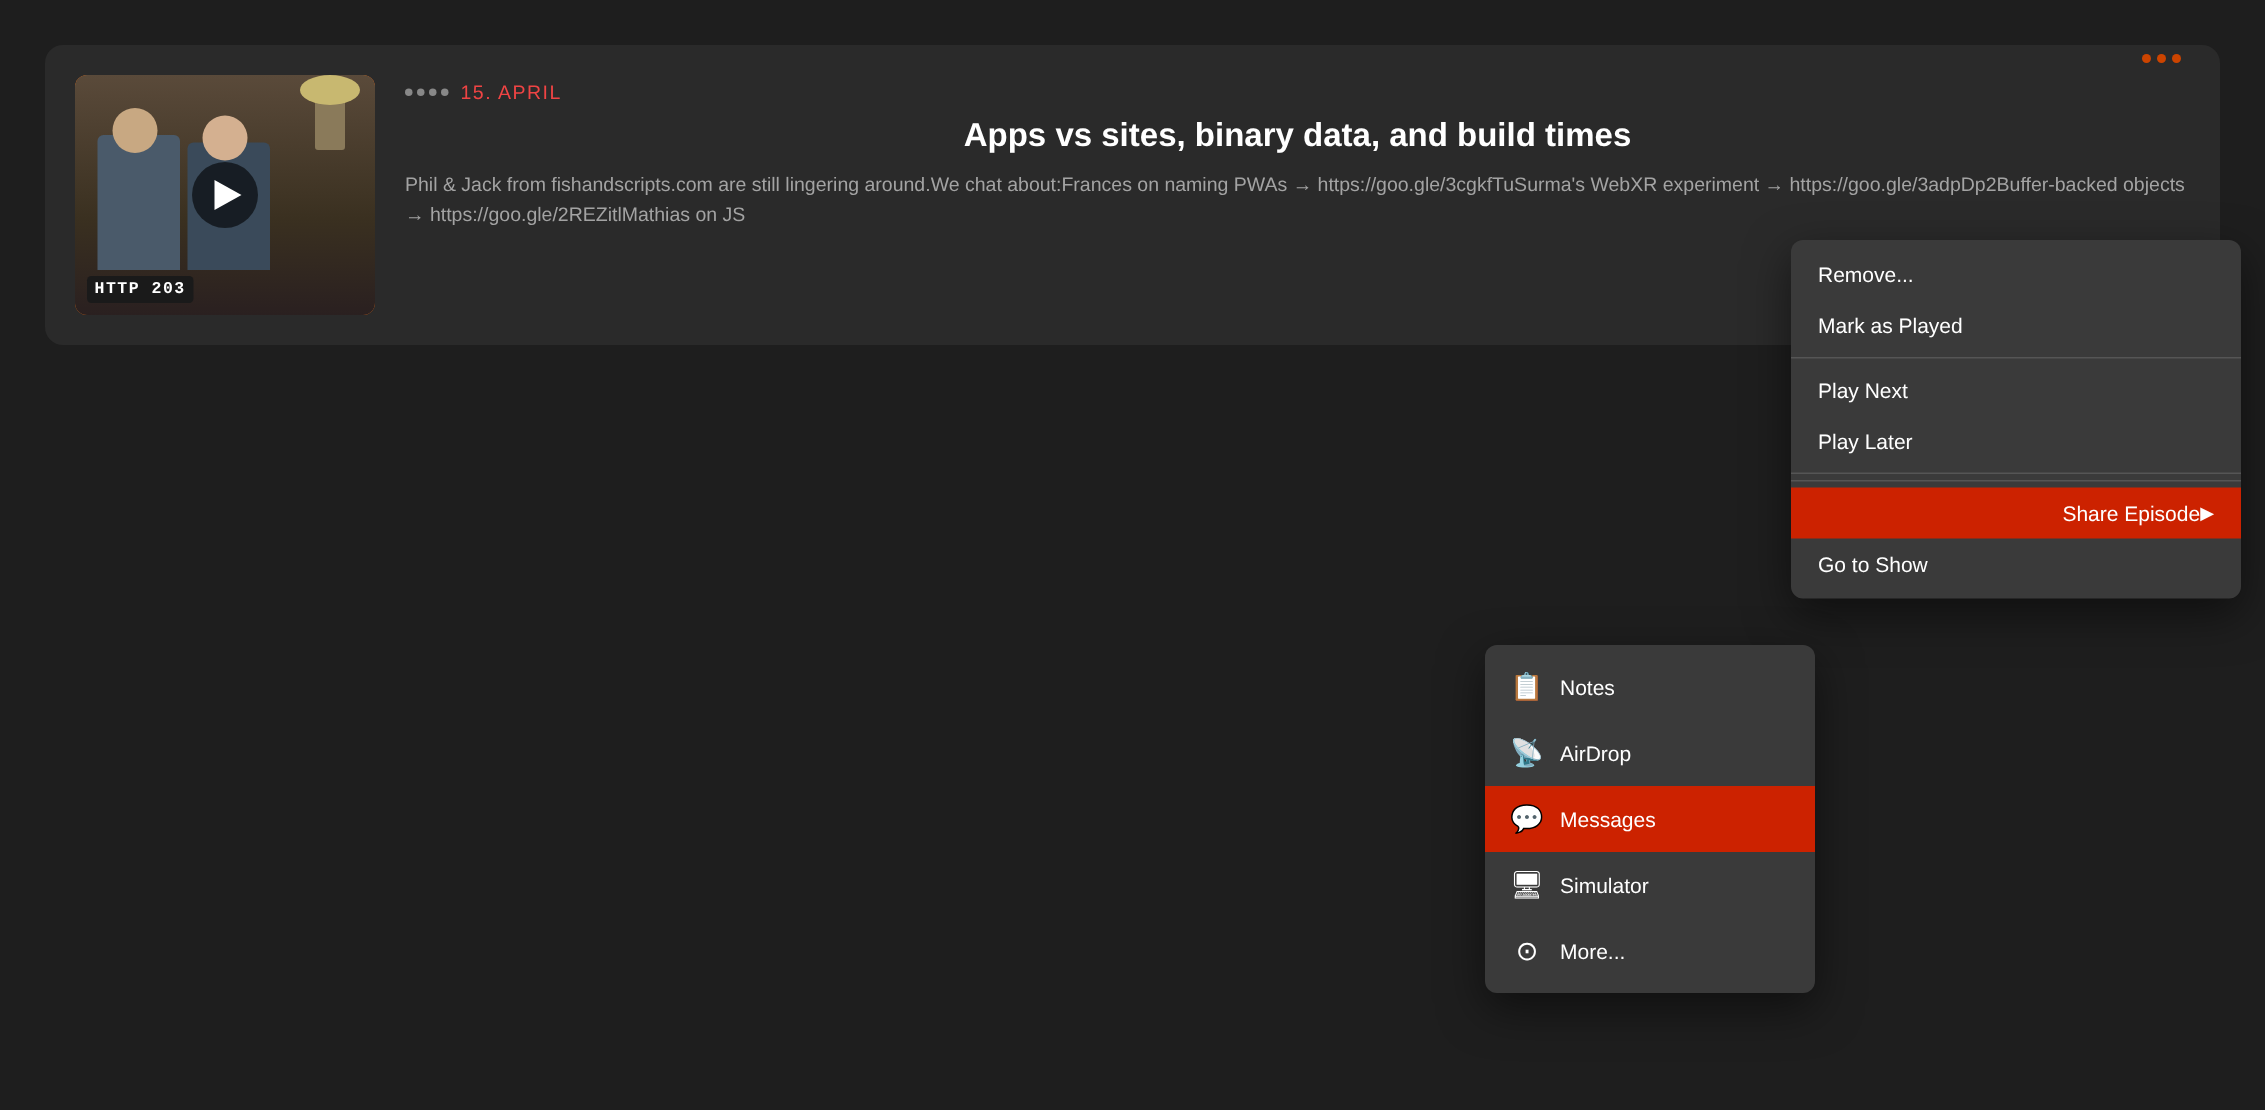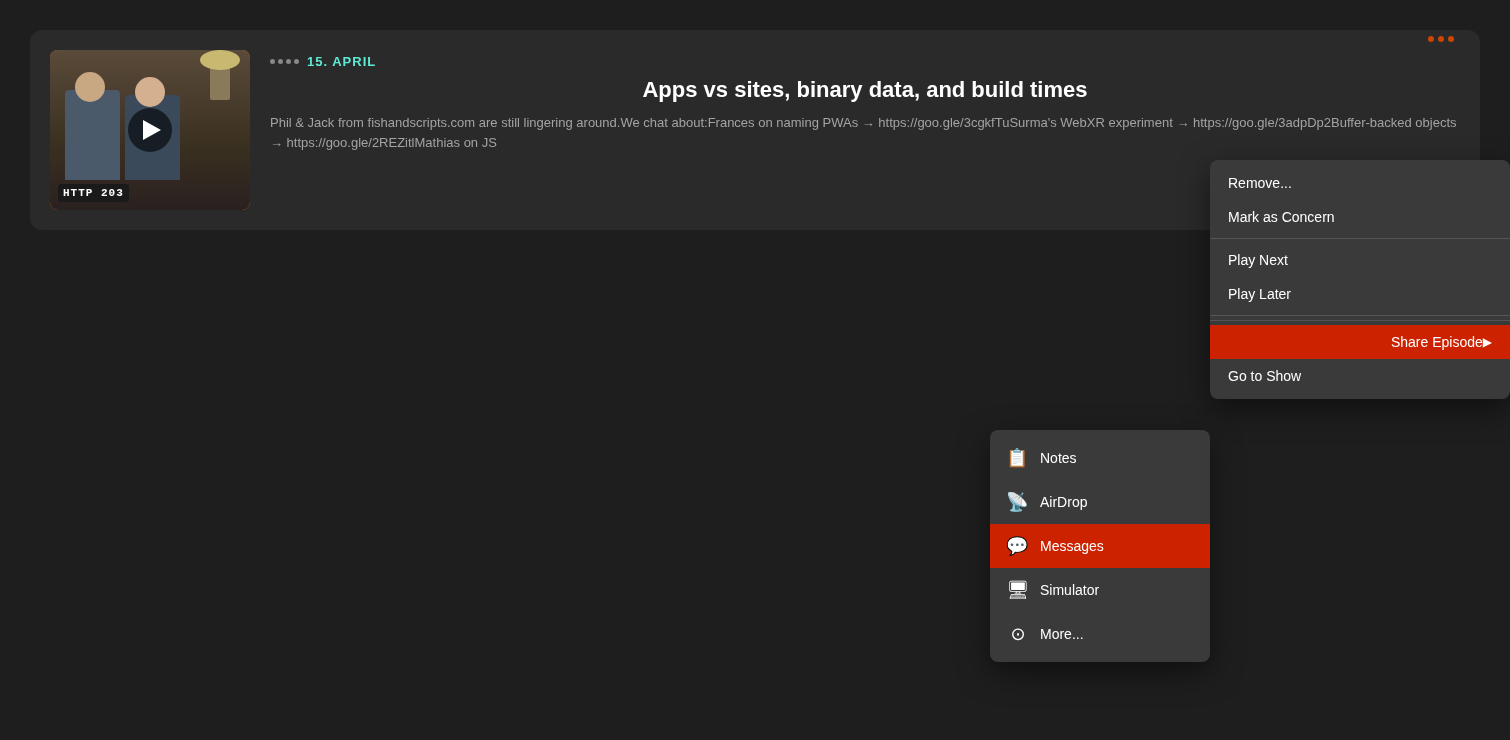--- a/index.html
+++ b/index.html
@@ -160,23 +160,23 @@
     }
     .dots-icon span {
       width: 5px;
       height: 5px;
       background: #888;
       border-radius: 50%;
       display: block;
     }
 
     .episode-date {
-      color: #5eead4;
+      color: #ef4444;
       font-size: 13px;
-      font-weight: 700;
+      font-weight: 400;
       letter-spacing: 1px;
     }
 
     .episode-title {
       color: #ffffff;
       font-size: 22px;
       font-weight: 600;
       margin-bottom: 10px;
       line-height: 1.2;
       text-align: center;
@@ -204,21 +204,21 @@
       height: 6px;
       background: #cc4400;
       border-radius: 50%;
       display: block;
     }
 
     
     .context-menu {
       position: absolute;
       top: 160px;
-      right: 0px;
+      right: 16px;
       width: 300px;
       background: #3a3a3a;
       border-radius: 8px;
       padding: 6px 0;
       box-shadow: 0 10px 30px rgba(0,0,0,0.5);
       z-index: 100;
     }
 
     .menu-item {
       padding: 9px 18px;
@@ -321,21 +321,21 @@
   <span></span>
     <span></span>
     <span></span>
 </div>
 
 <div class="context-menu">
   <div class="menu-item">
     <span>Remove...</span>
   </div>
   <div class="menu-item">
-    <span>Mark as Concern</span>
+    <span>Mark as Played</span>
   </div>
   <div class="menu-divider"></div>
   <div class="menu-item">
     <span>Play Next</span>
   </div>
   <div class="menu-item">
     <span>Play Later</span>
   </div>
   <div class="menu-divider"></div>
   <div class="menu-divider"></div>

